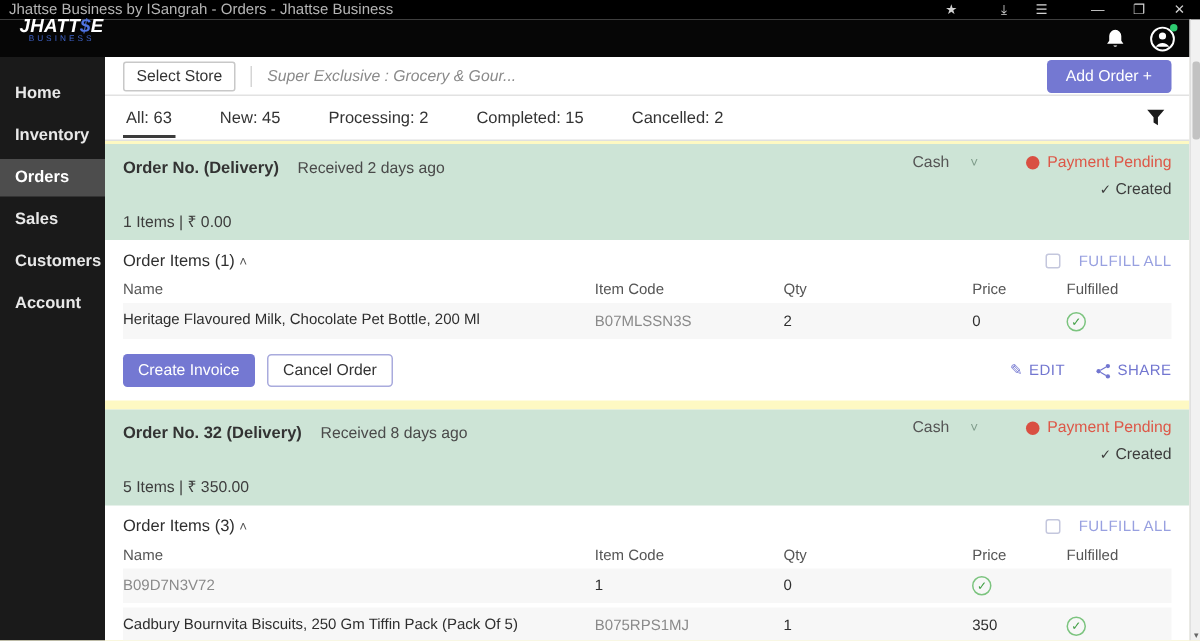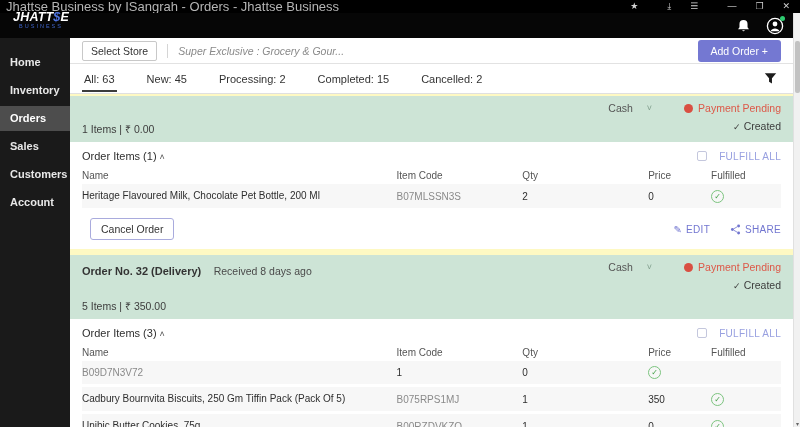--- a/index.html
+++ b/index.html
@@ -1,21 +1,21 @@
 <!DOCTYPE html>
 <html><head>
 <meta charset="utf-8">
 <style>
   * { box-sizing: border-box; margin: 0; padding: 0; }
   html,body { width:800px; height:427px; overflow:hidden; }
   body { font-family:"Liberation Sans",sans-serif; background:#ececec; position:relative; }
 
   
   .titlebar { height:13px; background:#000; display:flex; align-items:center; padding:0 10px 0 6px; }
-  .tb-title { flex:1; color:#b5b5b5; font-size:13px; white-space:nowrap; overflow:hidden; }
+  .tb-title { flex:1; color:#b5b5b5; font-size:10px; white-space:nowrap; overflow:hidden; }
   .tb-icons { display:flex; align-items:center; gap:19px; color:#d2d2d2; font-size:9px; line-height:1; }
   .tb-icons span { cursor:default; }
   .tb-gap { margin-left:10px; }
 
   
   .appheader { height:25px; background:#060606; display:flex; align-items:center; position:relative; }
   .logo { position:absolute; left:13px; top:-3px; text-align:center; }
   .logo-main { color:#fff; font-style:italic; font-weight:bold; font-size:12.5px; letter-spacing:.2px; }
   .logo-accent { color:#4f74e3; }
   .logo-sub { color:#3f63c8; font-size:5.5px; letter-spacing:2px; margin-top:-1px; }
@@ -153,20 +153,24 @@
             <path d="M1 1.5 h14 L9.8 7.6 v6.6 l-3.6 -2.3 V7.6 Z" fill="#1c1c1c"></path>
           </svg>
       </span>
     </div>
 
     <div class="cards">
 
       <div class="card">
         <div class="card-head">
           <div>
+            <div>
+              <span class="ch-title">Order No. (Delivery)</span>
+              <span class="ch-received">Received 2 days ago</span>
+            </div>
             <div class="ch-line2">1 Items | ₹ 0.00</div>
           </div>
           <div class="ch-right">
             <div class="ch-r1">
               <span class="pay-method">
                 <span>Cash</span>
                 <span class="chev">˅</span>
               </span>
               <span class="pay-status">
                 <span class="alert-dot"></span>
@@ -194,20 +198,21 @@
             <span>Fulfilled</span>
           </div>
           <div class="tbl-row">
             <span class="cell-name">Heritage Flavoured Milk, Chocolate Pet Bottle, 200 Ml</span>
             <span class="cell-code">B07MLSSN3S</span>
             <span>2</span>
             <span>0</span>
             <span class="fulfilled-badge">✓</span>
           </div>
           <div class="card-actions">
+            <button class="btn-primary">Create Invoice</button>
             <button class="btn-outline">Cancel Order</button>
             <span class="actions-spacer"></span>
             <span class="action-link">
               <span class="pencil">✎</span>
                 <span>EDIT</span>
             </span>
             <span class="action-link">
               <svg width="11" height="11" viewBox="0 0 16 16">
                   <circle cx="12.5" cy="3" r="2.1" fill="#7276d0"></circle>
                   <circle cx="12.5" cy="13" r="2.1" fill="#7276d0"></circle>

